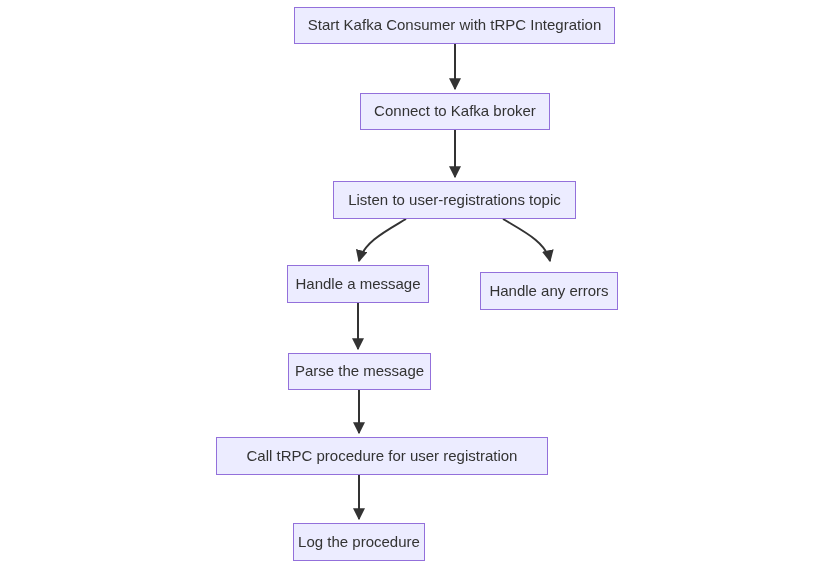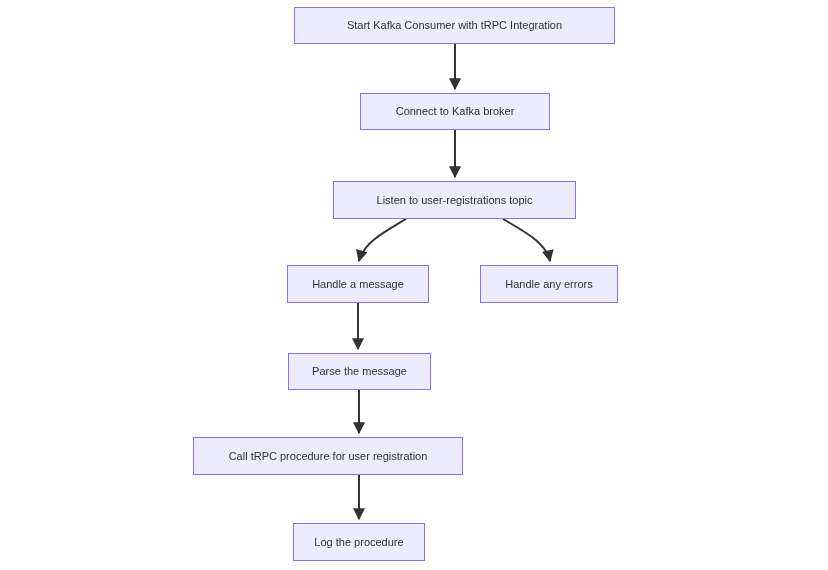--- a/index.html
+++ b/index.html
@@ -26,35 +26,35 @@
     stroke: #333333;
     stroke-width: 2;
     fill: none;
   }
   .node {
     position: absolute;
     box-sizing: border-box;
     background: #ECECFF;
     border: 1px solid #9370DB;
     color: #333333;
-    font-size: 11px;
+    font-size: 15px;
     display: flex;
     align-items: center;
     justify-content: center;
     text-align: center;
     white-space: nowrap;
     line-height: 1.1;
   }
   .node-start   { left: 294px; top: 7px;   width: 321px; height: 37px; }
   .node-connect { left: 360px; top: 93px;  width: 190px; height: 37px; }
   .node-listen  { left: 333px; top: 181px; width: 243px; height: 38px; }
   .node-receive { left: 287px; top: 265px; width: 142px; height: 38px; }
-  .node-errors  { left: 480px; top: 265px; width: 138px; height: 38px; }
+  .node-errors  { left: 480px; top: 272px; width: 138px; height: 38px; }
   .node-parse   { left: 288px; top: 353px; width: 143px; height: 37px; }
-  .node-call    { left: 193px; top: 437px; width: 270px; height: 38px; text-align: center; }
+  .node-call    { left: 216px; top: 437px; width: 332px; height: 38px; text-align: center; }
   .node-log     { left: 293px; top: 523px; width: 132px; height: 38px; }
 </style>
 </head>
 <body>
 
 <div class="canvas">
 
   <svg class="edges-layer" width="828" height="570" viewBox="0 0 828 570" xmlns="http://www.w3.org/2000/svg">
     <defs>
       <marker id="arrowhead" viewBox="0 0 10 10" refX="9" refY="5" markerWidth="6" markerHeight="6" orient="auto-start-reverse">

